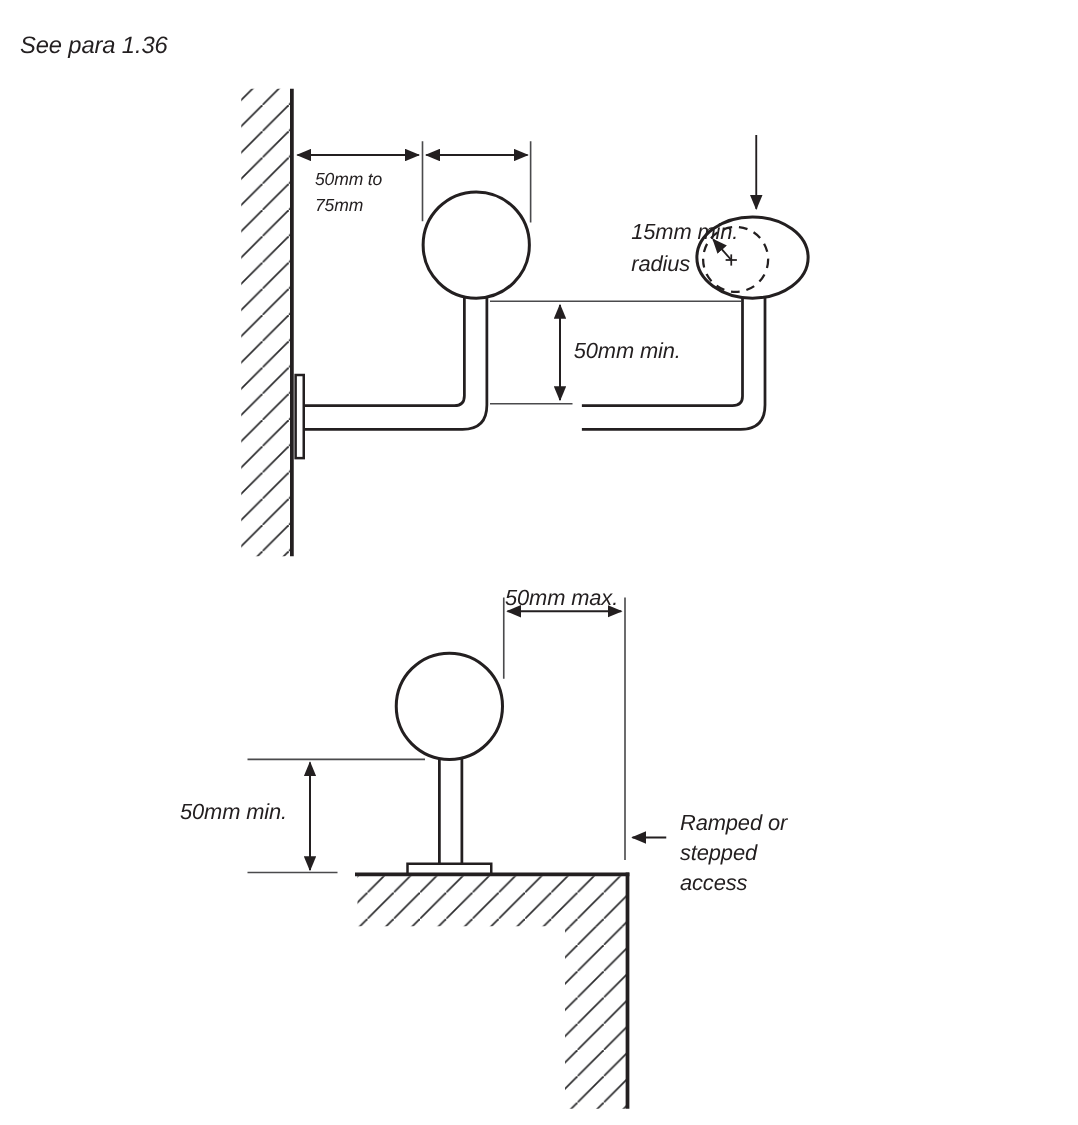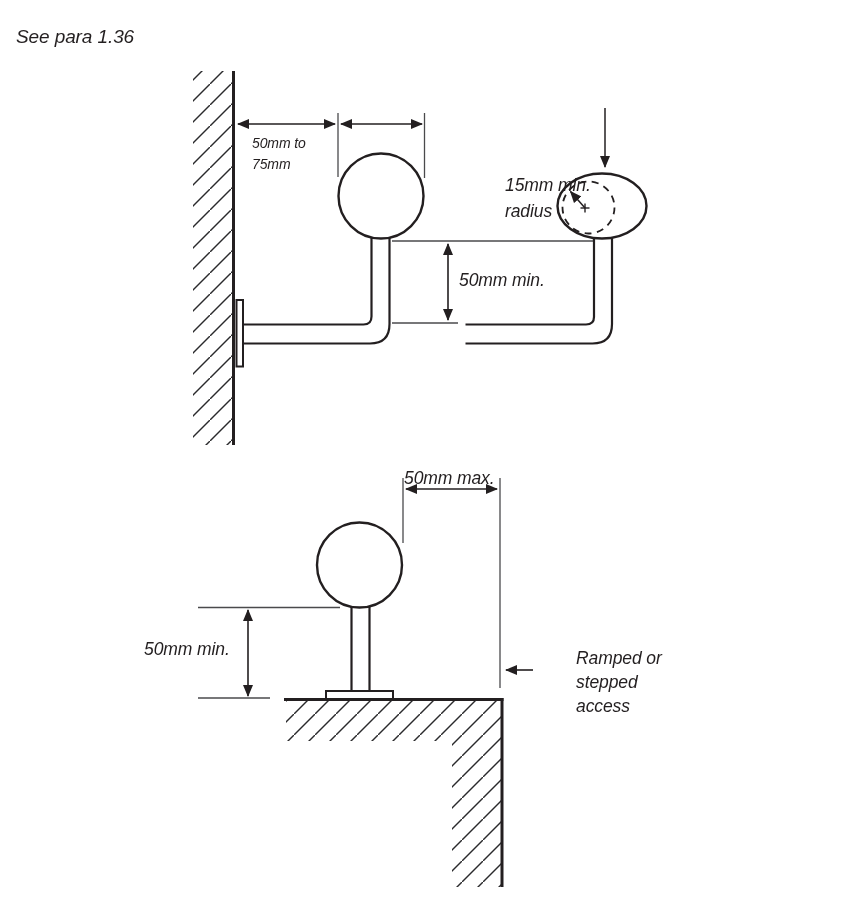--- a/index.html
+++ b/index.html
@@ -122,17 +122,17 @@
 
   <div class="label radius" style="left:465px;top:172px;margin-left:40px;">15mm min.
 radius</div>
 
   <div class="label" style="left:459px;top:268px;">50mm min.</div>
 
   <div class="label" style="left:404px;top:453px;margin-top:13px;">50mm max.</div>
 
   <div class="label" style="left:144px;top:637px;">50mm min.</div>
 
-  <div class="label" style="left:576px;top:646px;">Ramped or
+  <div class="label" style="left:544px;top:646px;">Ramped or
 stepped
 access</div>
 
 </div>
 
 </body></html>

